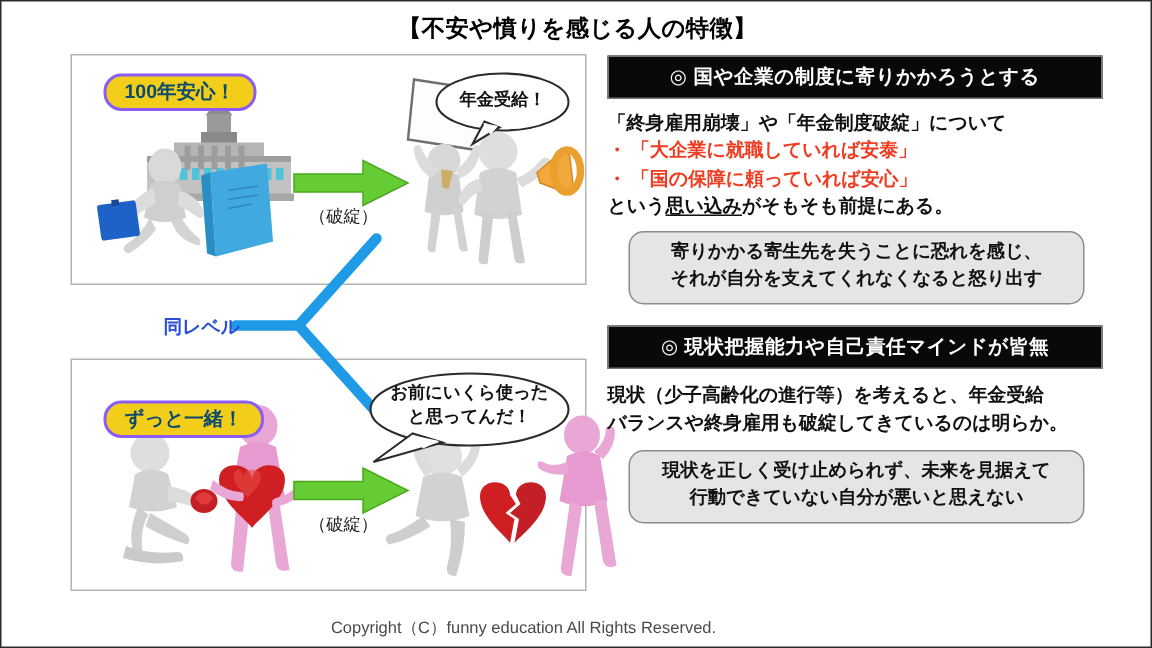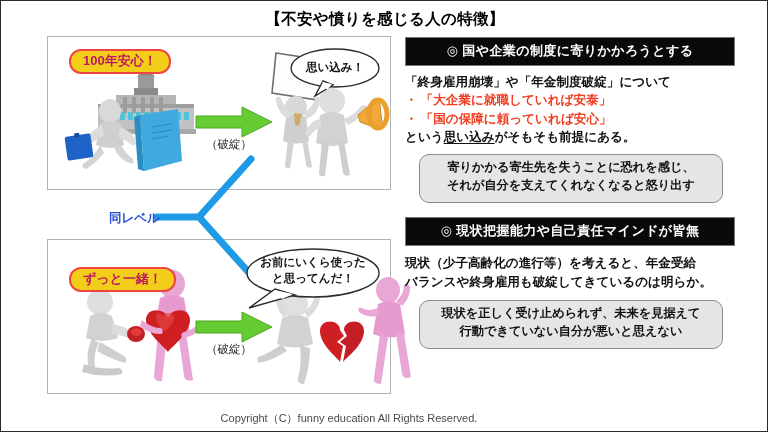--- a/index.html
+++ b/index.html
@@ -10,22 +10,22 @@
 
   
   .title{position:absolute;left:0;top:8px;width:768px;text-align:center;
          font-size:15.5px;font-weight:bold;color:#000;letter-spacing:.3px;}
 
   
   .panel{position:absolute;border:1.5px solid #b3b3b3;background:#fff;box-sizing:border-box;}
   #panel-top{left:46px;top:35px;width:344px;height:154px;}
   #panel-bottom{left:46px;top:238px;width:344px;height:155px;}
 
-  .badge{position:absolute;background:#f2ce1b;border:2px solid #ef4444;
-         border-radius:12px;font-size:13px;font-weight:bold;color:#be185d;
+  .badge{position:absolute;background:#f2ce1b;border:2px solid #8b5cf6;
+         border-radius:12px;font-size:13px;font-weight:bold;color:#0c4a6e;
          padding:3px 12px 4px;white-space:nowrap;line-height:1.1;z-index:6;}
 
   .arrow{position:absolute;z-index:5;}
   .arrow-label{position:absolute;font-size:11.5px;color:#1a1a1a;white-space:nowrap;z-index:6;}
 
   .bubble{position:absolute;z-index:7;}
   .bubble-txt{position:absolute;z-index:8;font-size:11.5px;font-weight:bold;
               color:#111;text-align:center;line-height:1.25;white-space:nowrap;}
 
   .samelevel{position:absolute;left:108px;top:209px;font-size:12.5px;font-weight:bold;
@@ -158,21 +158,21 @@
 
   <div class="badge" style="left:68px;top:48px;">100年安心！</div>
 
   <div class="bubble" style="left:288px;top:46px;">
     <svg width="92" height="50" viewBox="0 0 92 50">
       <ellipse cx="46" cy="21" rx="44" ry="19" fill="#fff" stroke="#2b2b2b" stroke-width="1.4"></ellipse>
       <polygon points="34,34 26,49 44,38" fill="#fff" stroke="#2b2b2b" stroke-width="1.4"></polygon>
       <polygon points="33,35 43,37 38,43" fill="#fff"></polygon>
     </svg>
   </div>
-  <div class="bubble-txt" style="left:294px;top:59px;width:80px;">思い込み！</div>
+  <div class="bubble-txt" style="left:294px;top:59px;width:80px;">年金受給！</div>
 
   <svg id="fork" width="120" height="130" viewBox="0 0 120 130">
     <g stroke="#1e9ae6" stroke-width="7" fill="none" stroke-linecap="round">
       <line x1="6" y1="66" x2="48" y2="66"></line>
       <line x1="48" y1="66" x2="100" y2="8"></line>
       <line x1="48" y1="66" x2="100" y2="124"></line>
     </g>
   </svg>
   <div class="samelevel">同レベル</div>
 

